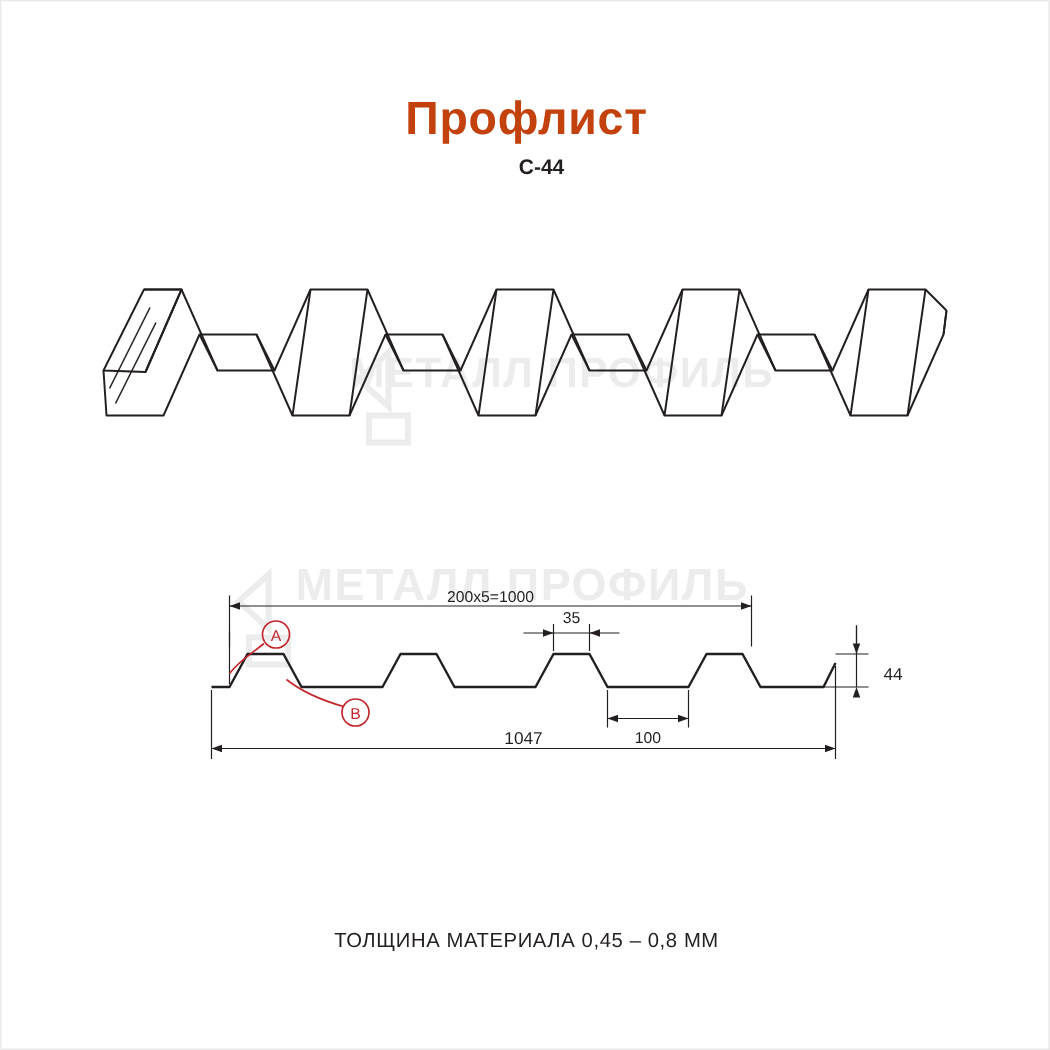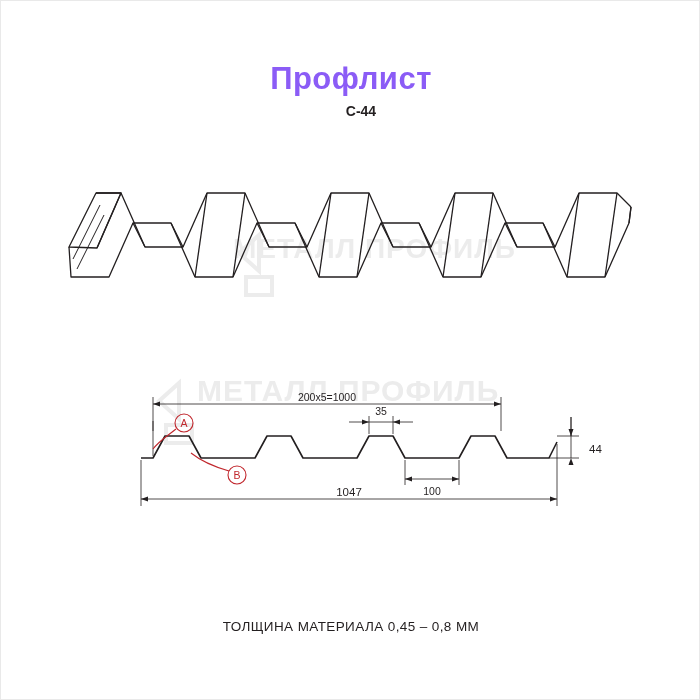--- a/index.html
+++ b/index.html
@@ -24,21 +24,21 @@
   }
   .title {
     position: absolute;
     top: 60px;
     left: 0;
     width: 700px;
     text-align: center;
     font-size: 31px;
     font-weight: bold;
     letter-spacing: 0.5px;
-    color: #8b5cf6;
+    color: #c2410c;
   }
   .subtitle {
     position: absolute;
     top: 102px;
     left: 0;
     width: 700px;
     text-align: center;
     font-size: 14px;
     font-weight: bold;
     color: #231f20;

